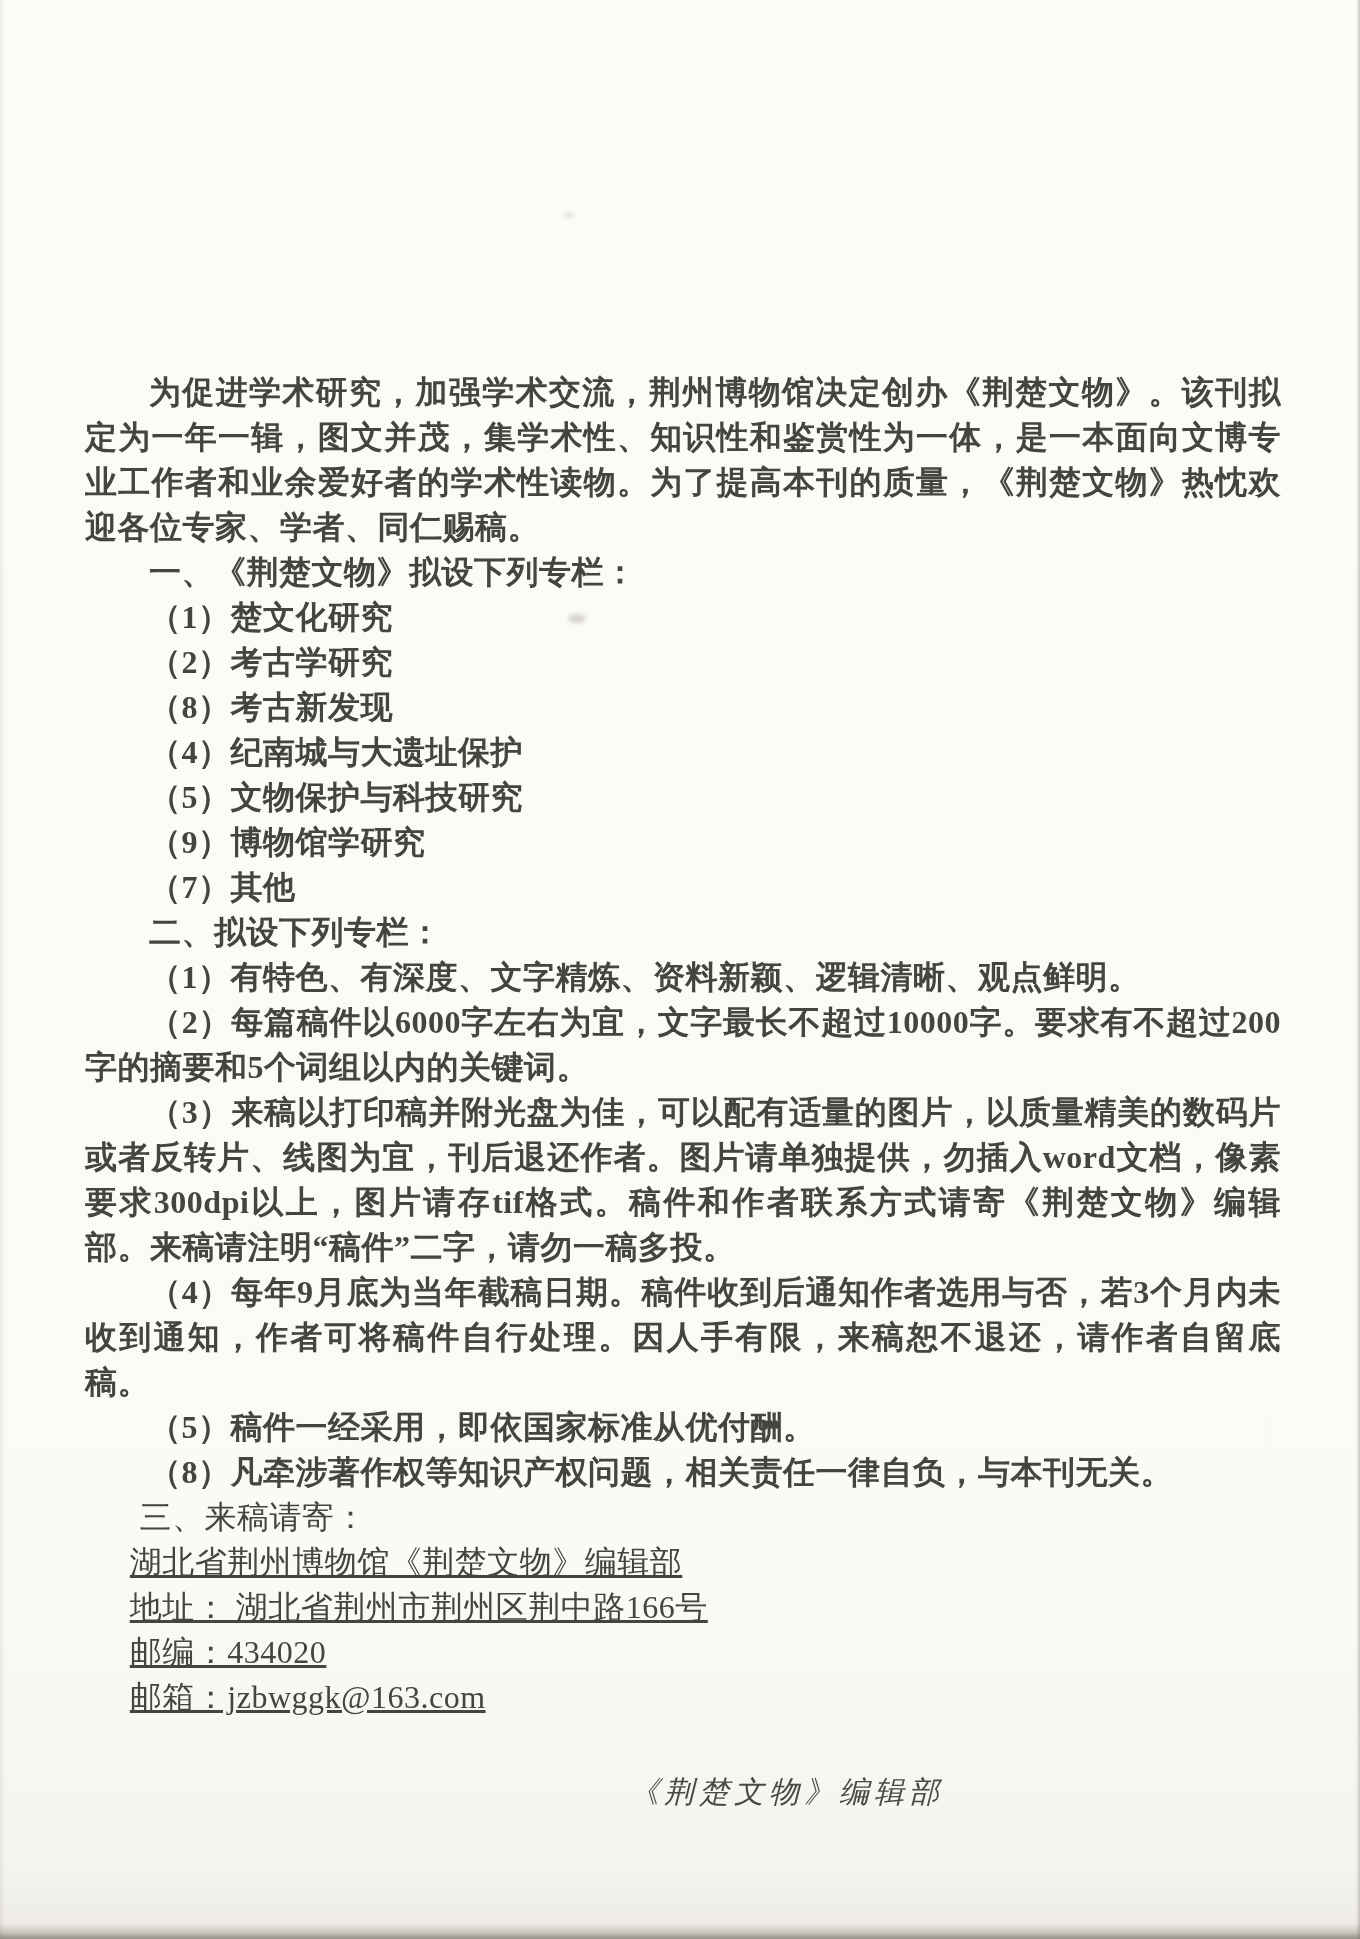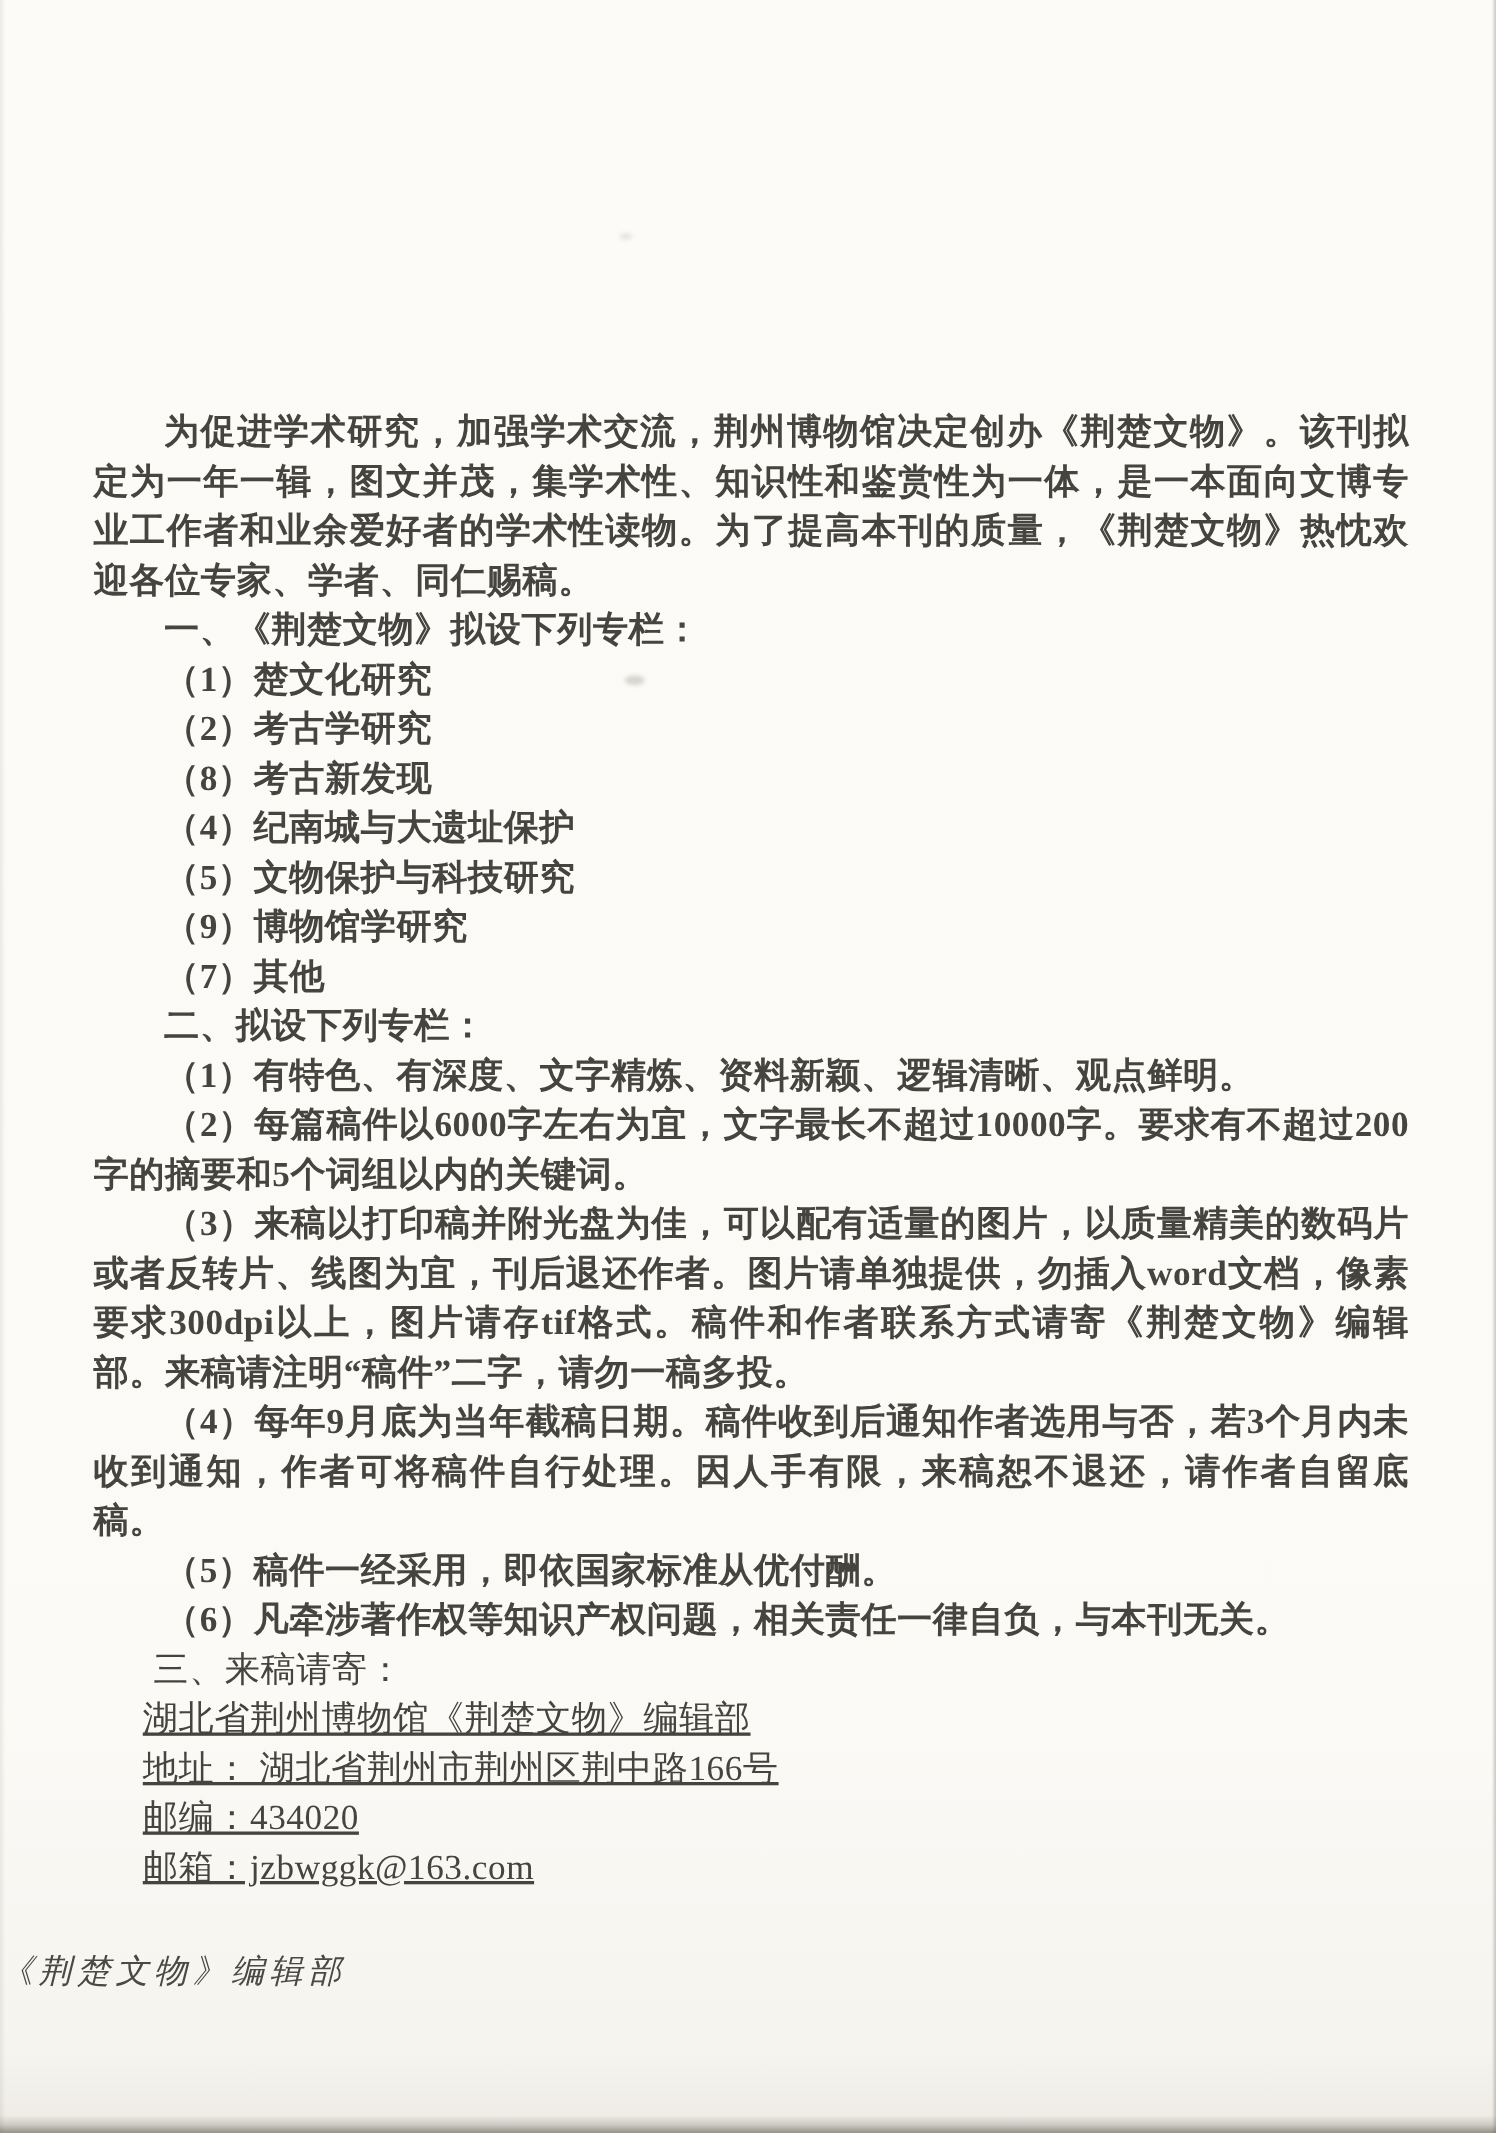--- a/index.html
+++ b/index.html
@@ -30,20 +30,21 @@
     font-size:32px;line-height:45px;
     text-align:justify;
     letter-spacing:0.5px;
   }
   .ind2{text-indent:2em;font-weight:bold;}
   .ind17{text-indent:1.7em;}
   .ind14{text-indent:1.4em;text-decoration:underline;}
   .doc-footer{
     position:absolute;top:1772px;left:0;width:1184px;
     box-sizing:border-box;padding-right:240px;
+    text-align:right;
     font-size:30px;font-style:italic;letter-spacing:5px;
     color:#4a4943;
     font-family:"Liberation Serif","DejaVu Serif",serif;
   }
   
   .edge-bottom{
     position:absolute;left:0;right:0;bottom:0;height:16px;
     background:linear-gradient(to bottom,rgba(118,112,103,0) 0%,rgba(118,112,103,0.28) 55%,rgba(96,91,83,0.62) 100%);
   }
   .edge-right{
@@ -78,21 +79,21 @@
     <p class="ind2">（4）纪南城与大遗址保护</p>
     <p class="ind2">（5）文物保护与科技研究</p>
     <p class="ind2">（9）博物馆学研究</p>
     <p class="ind2">（7）其他</p>
     <p class="ind2">二、拟设下列专栏：</p>
     <p class="ind2">（1）有特色、有深度、文字精炼、资料新颖、逻辑清晰、观点鲜明。</p>
     <p class="ind2">（2）每篇稿件以6000字左右为宜，文字最长不超过10000字。要求有不超过200字的摘要和5个词组以内的关键词。</p>
     <p class="ind2">（3）来稿以打印稿并附光盘为佳，可以配有适量的图片，以质量精美的数码片或者反转片、线图为宜，刊后退还作者。图片请单独提供，勿插入word文档，像素要求300dpi以上，图片请存tif格式。稿件和作者联系方式请寄《荆楚文物》编辑部。来稿请注明“稿件”二字，请勿一稿多投。</p>
     <p class="ind2">（4）每年9月底为当年截稿日期。稿件收到后通知作者选用与否，若3个月内未收到通知，作者可将稿件自行处理。因人手有限，来稿恕不退还，请作者自留底稿。</p>
     <p class="ind2">（5）稿件一经采用，即依国家标准从优付酬。</p>
-    <p class="ind2">（6）凡牵涉著作权等知识产权问题，相关责任一律自负，与本刊无关。</p>
+    <p class="ind2">（8）凡牵涉著作权等知识产权问题，相关责任一律自负，与本刊无关。</p>
     <p class="ind17">三、来稿请寄：</p>
     <p class="ind14">湖北省荆州博物馆《荆楚文物》编辑部</p>
     <p class="ind14">地址： 湖北省荆州市荆州区荆中路166号</p>
     <p class="ind14">邮编：434020</p>
     <p class="ind14">邮箱：jzbwggk@163.com</p>
   </div>
 
   <div class="doc-footer">《荆楚文物》编辑部</div>
 
   <div class="smudge-a"></div>

